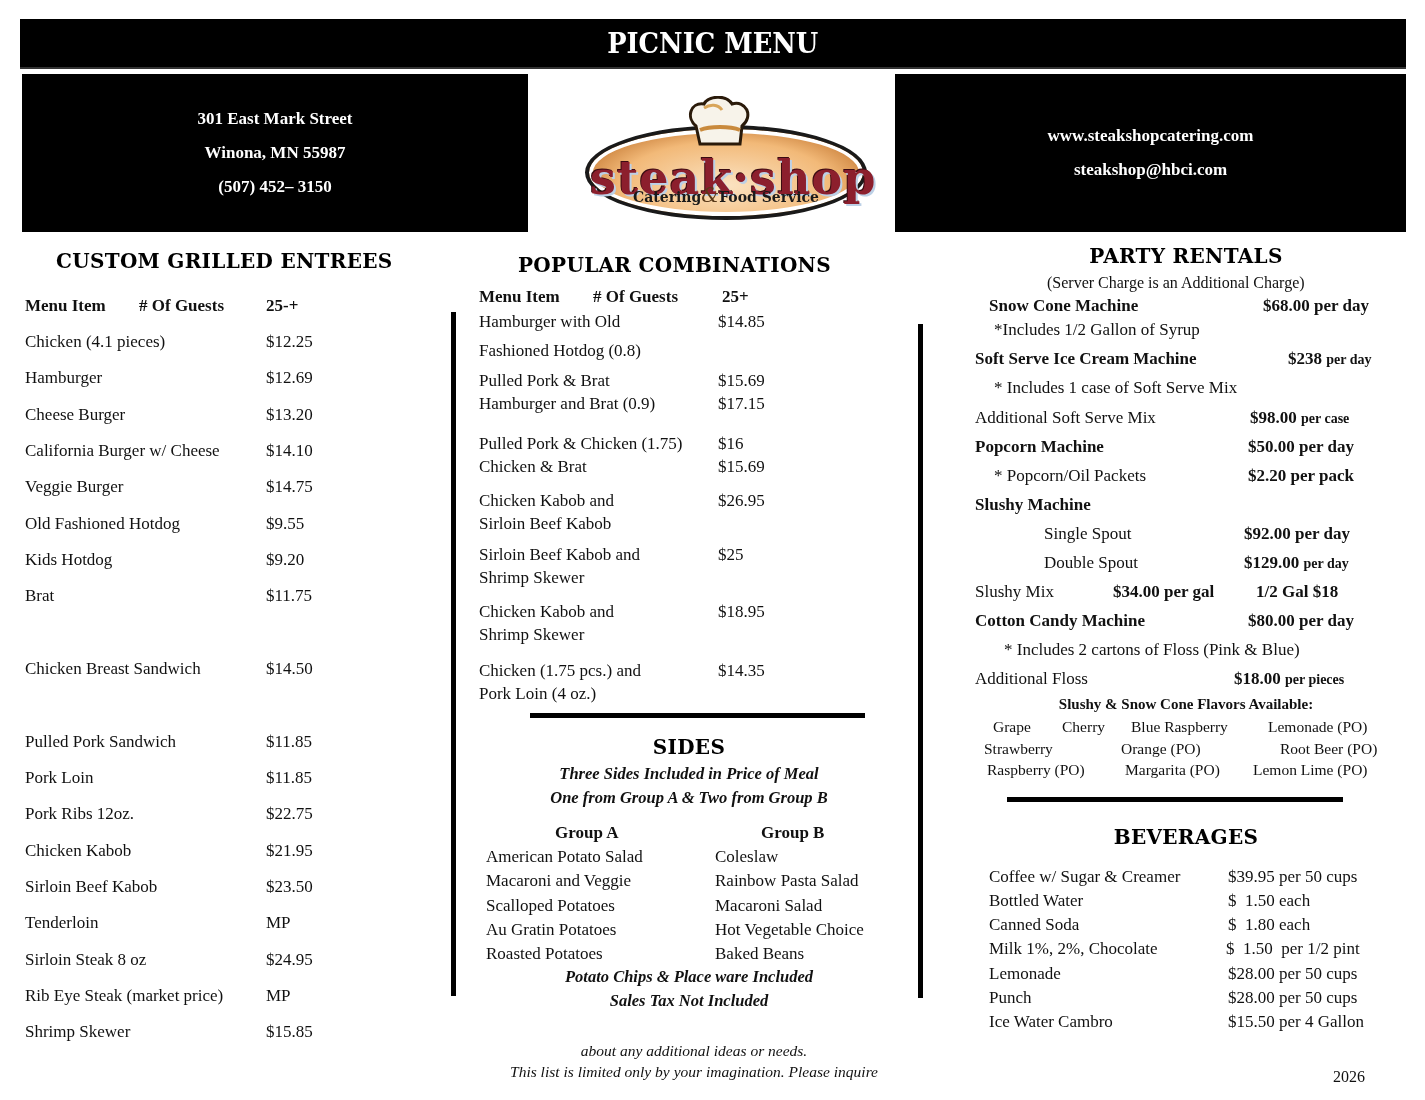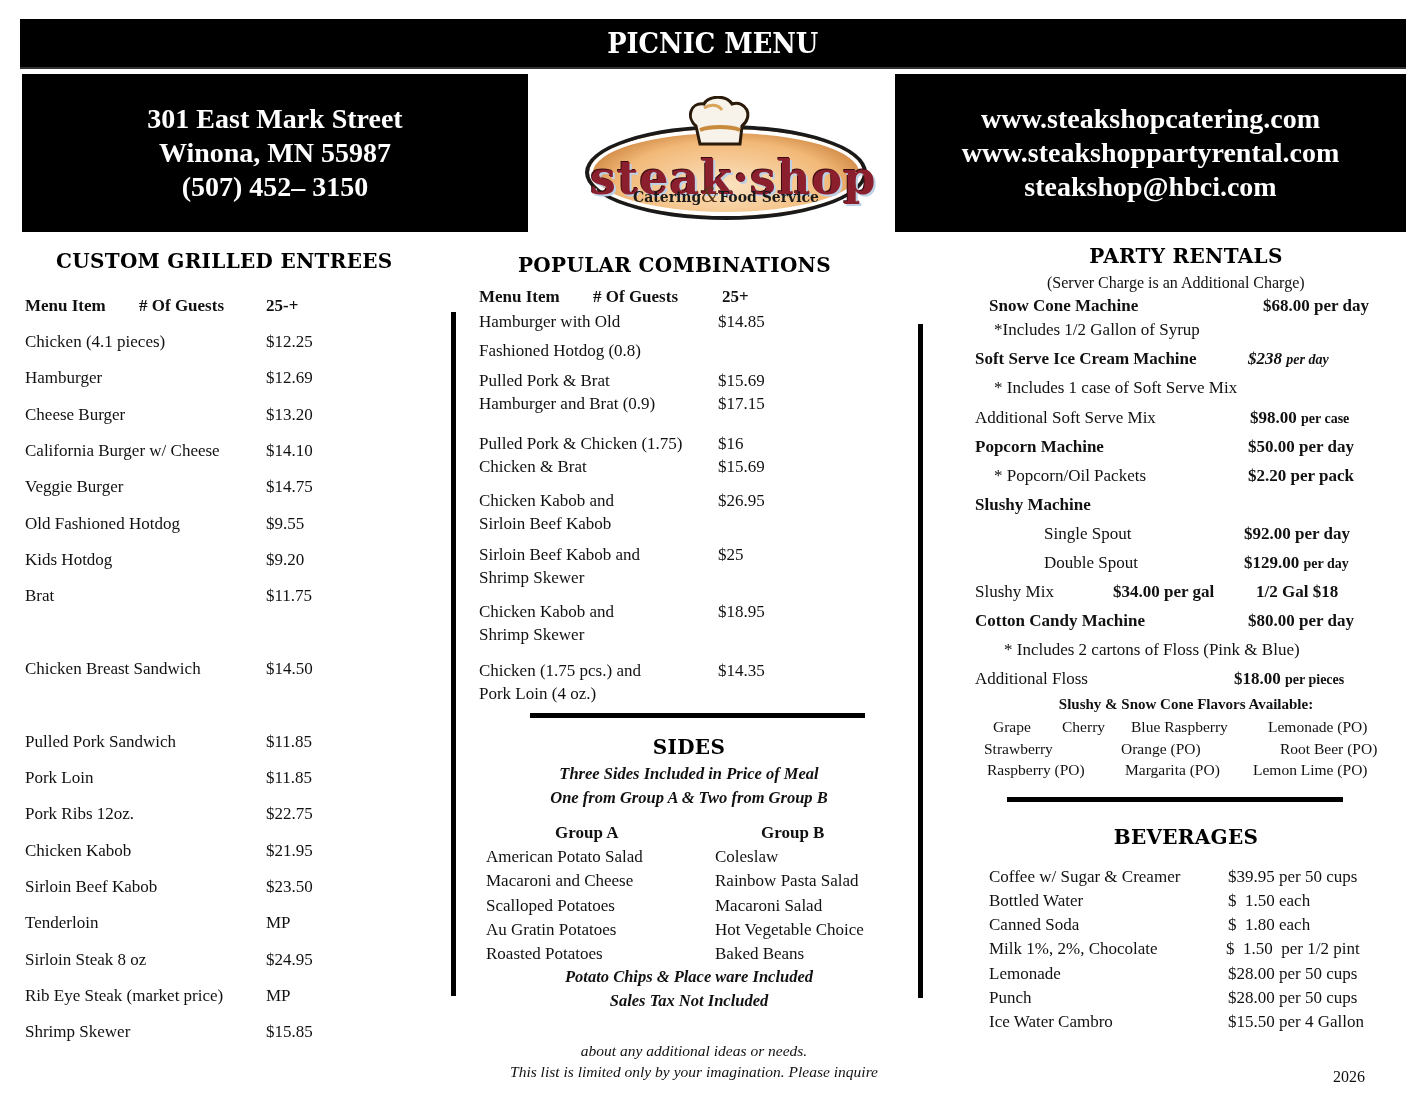--- a/index.html
+++ b/index.html
@@ -8,21 +8,21 @@
 
   .abs { position: absolute; }
 
   
   .title-bar { left: 20px; top: 19px; width: 1386px; height: 50px; background: #000; border-bottom: 2px solid #333; display: flex; align-items: center; justify-content: center; }
   .title-bar h1 { color: #fff; font-family: "DejaVu Serif", serif; font-weight: bold; font-size: 28px; letter-spacing: 0px; transform: scaleX(0.92); }
 
   
   .band-left { left: 22px; top: 74px; width: 506px; height: 158px; background: #000; color: #fff; display: flex; flex-direction: column; align-items: center; justify-content: center; gap: 8px; }
   .band-right { left: 895px; top: 74px; width: 511px; height: 158px; background: #000; color: #fff; display: flex; flex-direction: column; align-items: center; justify-content: center; gap: 8px; }
-  .band-left div, .band-right div { font-weight: bold; font-size: 28px; line-height: 26px; }
+  .band-left div, .band-right div { font-weight: bold; font-size: 17px; line-height: 26px; }
   .logo-area { left: 528px; top: 74px; width: 367px; height: 158px; background: #fff; }
 
   
   .logo-oval { left: 585px; top: 125px; width: 282px; height: 95px; border-radius: 50%; background: radial-gradient(ellipse at 50% 65%, #fbe3c2 0%, #f2b978 55%, #c97f3a 80%); border: 4px solid #1a1a1a; box-shadow: inset 0 0 0 4px #fff; }
   .chef-hat { left: 686px; top: 96px; width: 66px; height: 52px; }
   .logo-word { left: 590px; top: 128px; width: 272px; text-align: center; font-family: "DejaVu Serif", serif; font-weight: bold; font-size: 46px; color: #8c1f2d; letter-spacing: 1px; text-shadow: 2px 2px 0 #bcd0e6, -1px -1px 0 #3a0b12; line-height: 52px; margin-top: 24px; }
   .logo-sub { left: 590px; top: 183px; width: 272px; text-align: center; font-family: "DejaVu Serif", serif; font-weight: bold; font-size: 14px; color: #1a1a1a; }
   .logo-sub .amp { font-family: "DejaVu Serif", serif; font-style: italic; font-size: 20px; font-weight: normal; color: #5a3a1a; }
 
   
@@ -80,21 +80,20 @@
   <path d="M10 30 C0 22 4 6 18 8 C22 0 40 -2 46 8 C60 4 68 20 56 30 L54 48 L14 48 Z" fill="#f7f3ea" stroke="#2a1a0a" stroke-width="3"></path>
   <path d="M14 34 C24 30 44 30 54 34" fill="none" stroke="#c98a3d" stroke-width="4"></path>
   <path d="M18 12 C24 8 32 8 36 14" fill="none" stroke="#d8a55a" stroke-width="3"></path>
 </svg>
 <div class="abs logo-word">steak·shop</div>
 <div class="abs logo-sub">
   <span>Catering</span><span class="amp">&amp;</span><span>Food Service</span>
 </div>
 <div class="abs band-right">
   <div>www.steakshopcatering.com</div>
-  <div>www.steakshoppartyrental.com</div>
   <div>steakshop@hbci.com</div>
 </div>
 
 <div class="abs sec-head left-head">CUSTOM GRILLED ENTREES</div>
 <div class="entree-hdr" style="left:25px">Menu Item</div>
 <div class="entree-hdr" style="left:139px"># Of Guests</div>
 <div class="entree-hdr" style="left:266px">25-+</div>
 
 <div>
   <div class="row-name" style="top:332px">Chicken (4.1 pieces)</div>
@@ -179,21 +178,21 @@
 
 <div class="abs sec-head sides-head">SIDES</div>
 <div class="sides-note" style="top:764px">Three Sides Included in Price of Meal</div>
 <div class="sides-note" style="top:788px">One from Group A &amp; Two from Group B</div>
 
 <div class="group-hdr" style="left:555px">Group A</div>
 <div class="group-hdr" style="left:761px">Group B</div>
 
 <div>
   <div class="side-a" style="top:847px">American Potato Salad</div>
-  <div class="side-a" style="top:871px">Macaroni and Cheese</div>
+  <div class="side-a" style="top:871px">Macaroni and Veggie</div>
   <div class="side-a" style="top:896px">Scalloped Potatoes</div>
   <div class="side-a" style="top:920px">Au Gratin Potatoes</div>
   <div class="side-a" style="top:944px">Roasted Potatoes</div>
 </div>
 <div>
   <div class="side-b" style="top:847px">Coleslaw</div>
   <div class="side-b" style="top:871px">Rainbow Pasta Salad</div>
   <div class="side-b" style="top:896px">Macaroni Salad</div>
   <div class="side-b" style="top:920px">Hot Vegetable Choice</div>
   <div class="side-b" style="top:944px">Baked Beans</div>
@@ -207,21 +206,21 @@
 </div>
 
 <div class="abs sec-head right-head">PARTY RENTALS</div>
 <div class="r-line" style="left:1047px; top:274px; font-size:16px;">(Server Charge is an Additional Charge)</div>
 
 <div class="r-line b" style="left:989px; top:296px;">Snow Cone Machine</div>
 <div class="r-line b" style="left:1263px; top:296px;">$68.00 per day</div>
 <div class="r-line" style="left:994px; top:320px;">*Includes 1/2 Gallon of Syrup</div>
 
 <div class="r-line b" style="left:975px; top:349px;">Soft Serve Ice Cream Machine</div>
-<div class="r-line" style="left:1248px; top:349px;font-style:italic;">
+<div class="r-line" style="left:1288px; top:349px;">
   <span class="b">$238</span>
   <span class="small-b">per day</span>
 </div>
 <div class="r-line" style="left:994px; top:378px;">* Includes 1 case of Soft Serve Mix</div>
 
 <div class="r-line" style="left:975px; top:408px;">Additional Soft Serve Mix</div>
 <div class="r-line" style="left:1250px; top:408px;">
   <span class="b">$98.00</span>
   <span class="small-b">per case</span>
 </div>

